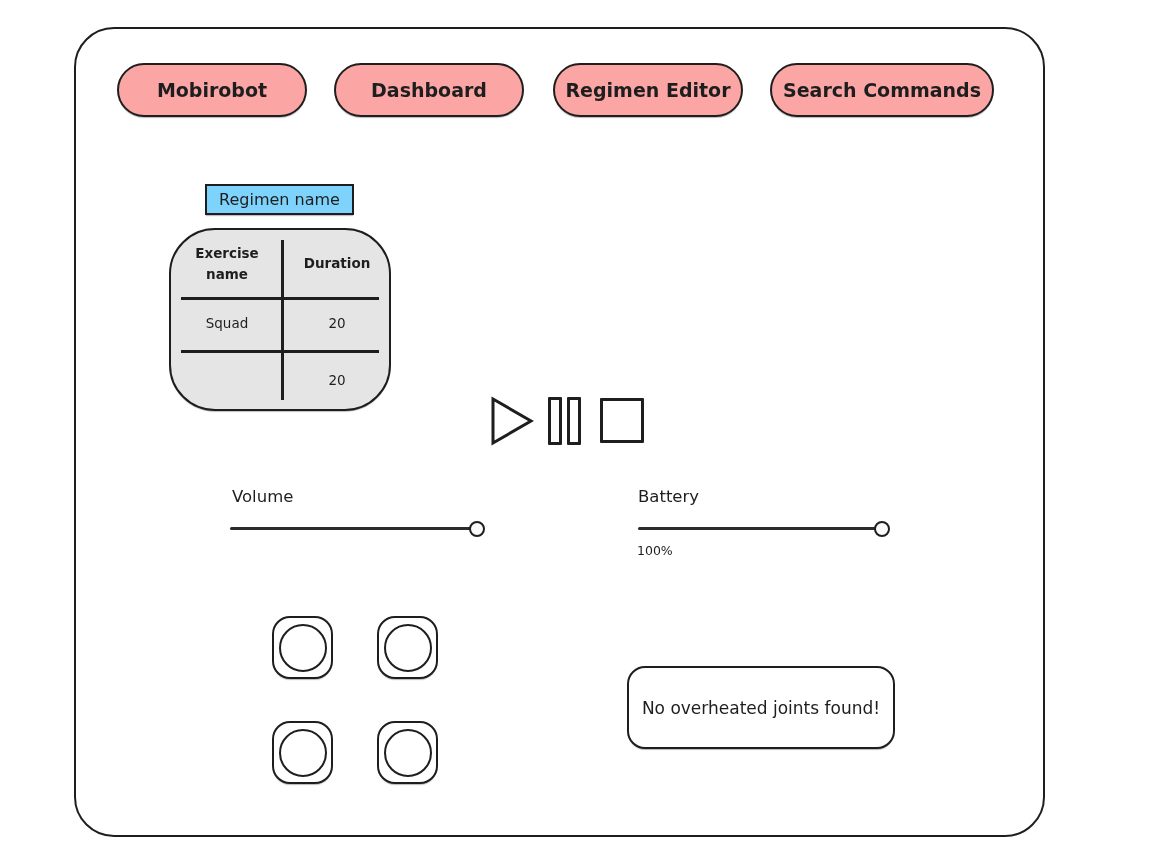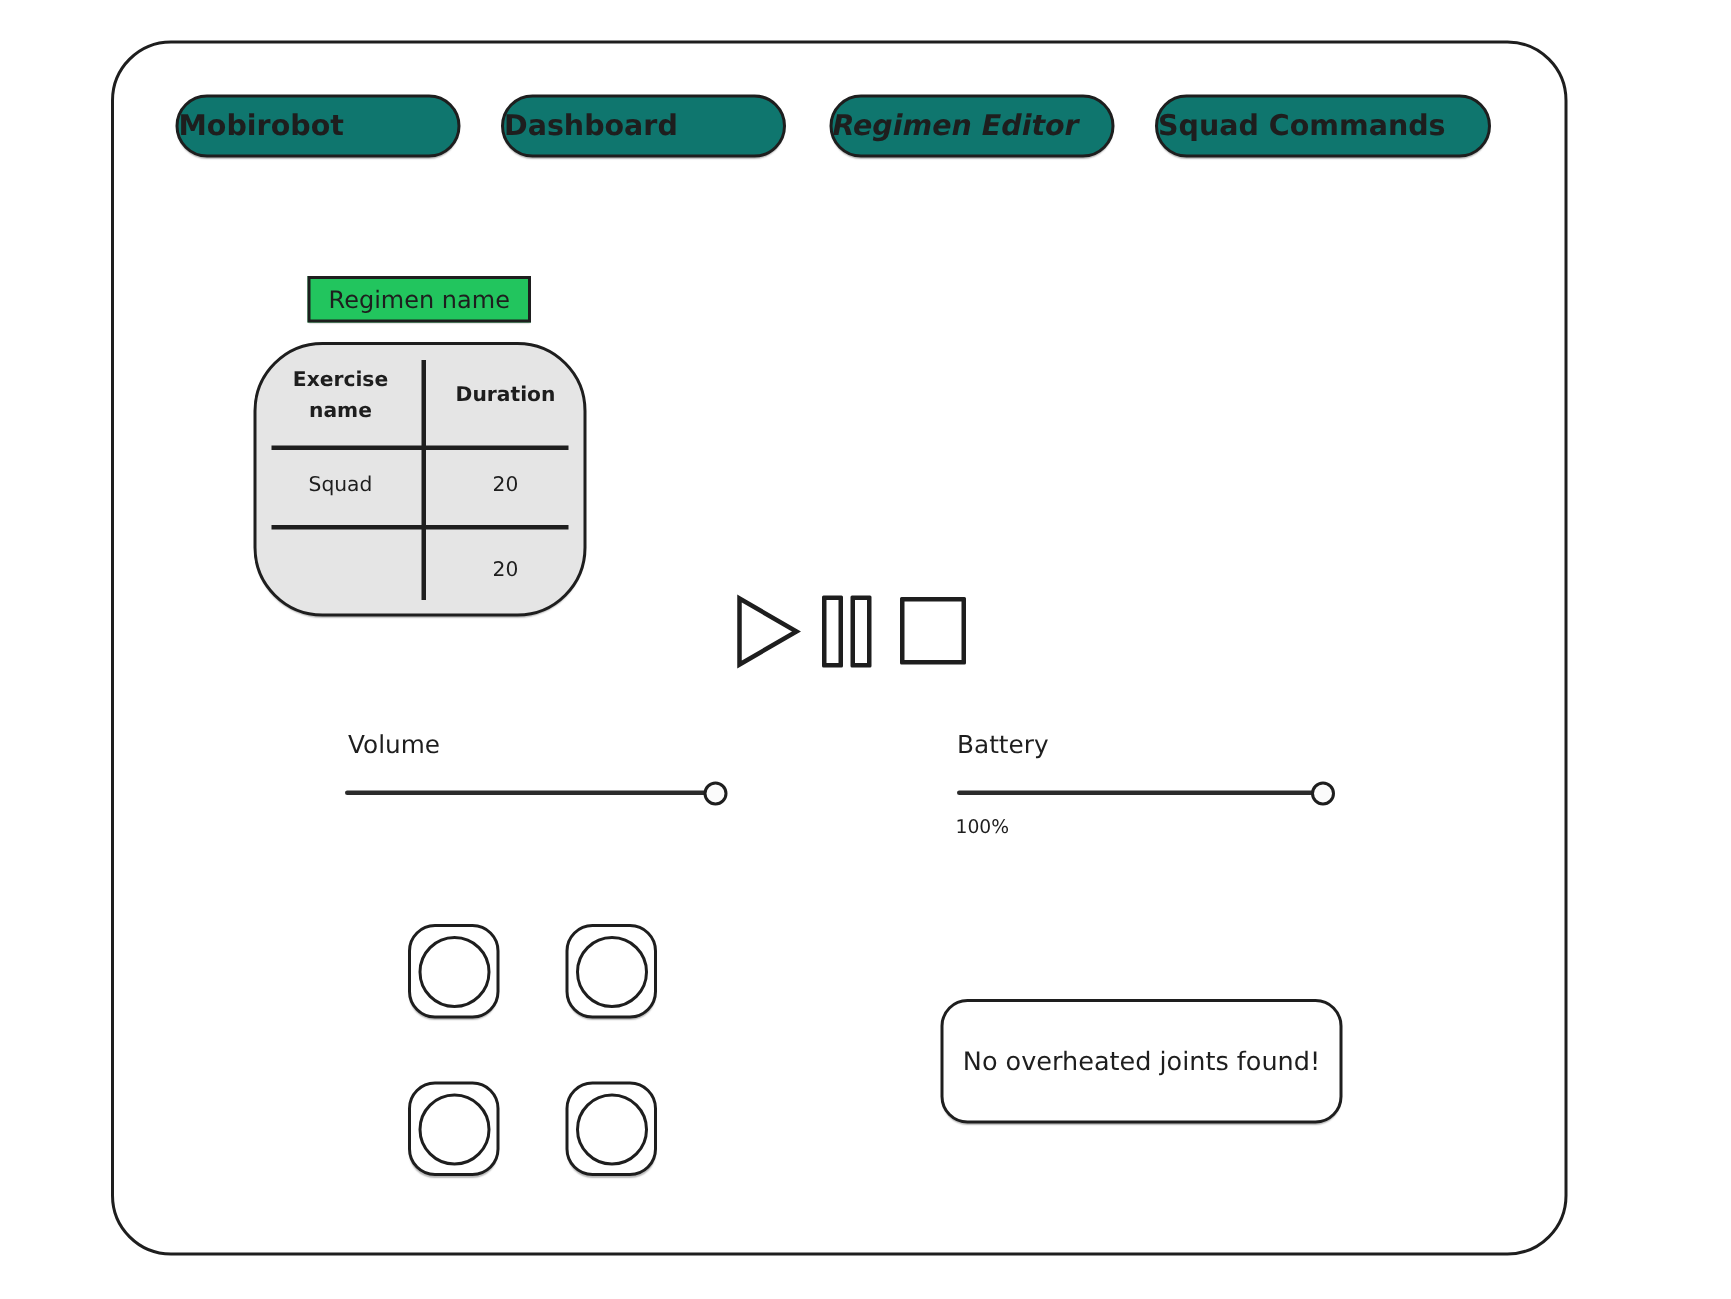--- a/index.html
+++ b/index.html
@@ -15,36 +15,36 @@
 
   
   .frame {
     left: 74px; top: 27px; width: 971px; height: 810px;
     border: 2px solid #1e1e1e; border-radius: 40px;
     background: #ffffff;
   }
 
   
   .pill {
-    height: 42px;
+    height: 54px;
     border: 2.5px solid #1e1e1e; border-radius: 27px;
-    display: flex; align-items: center; 
+    display: flex; align-items: center; justify-content: center;
     font-weight: bold; font-size: 19px;
-    background: #0f766e; cursor: pointer;
+    background: #fca5a5; cursor: pointer;
     box-shadow: 0 2px 1px -1px rgba(0,0,0,0.28);
   }
   .pill-1 { left: 117px; top: 63px; width: 190px; }
   .pill-2 { left: 334px; top: 63px; width: 190px; }
-  .pill-3 { left: 553px; top: 63px; width: 190px; font-style: italic; }
+  .pill-3 { left: 553px; top: 63px; width: 190px; }
   .pill-4 { left: 770px; top: 63px; width: 224px; }
 
   
   .regimen-name {
     left: 205px; top: 184px; width: 149px; height: 31px;
-    border: 2px solid #1e1e1e; background: #22c55e;
+    border: 2px solid #1e1e1e; background: #7dd3fc;
     display: flex; align-items: center; justify-content: center;
     font-size: 16px;
     box-shadow: 0 2px 1px -1px rgba(0,0,0,0.25);
   }
 
   
   .table-card {
     left: 169px; top: 228px; width: 222px; height: 183px;
     border: 2.5px solid #1e1e1e; border-radius: 46px;
     background: #e5e5e5;
@@ -132,21 +132,21 @@
 <div class="abs pill pill-1">
   <span>Mobirobot</span>
 </div>
 <div class="abs pill pill-2">
   <span>Dashboard</span>
 </div>
 <div class="abs pill pill-3">
   <span>Regimen Editor</span>
 </div>
 <div class="abs pill pill-4">
-  <span>Squad Commands</span>
+  <span>Search Commands</span>
 </div>
 
 <div class="abs regimen-name">
   <span>Regimen name</span>
 </div>
 
 <div class="abs table-card">
   <div class="vline"></div>
   <div class="hline hline-1"></div>
   <div class="hline hline-2"></div>

